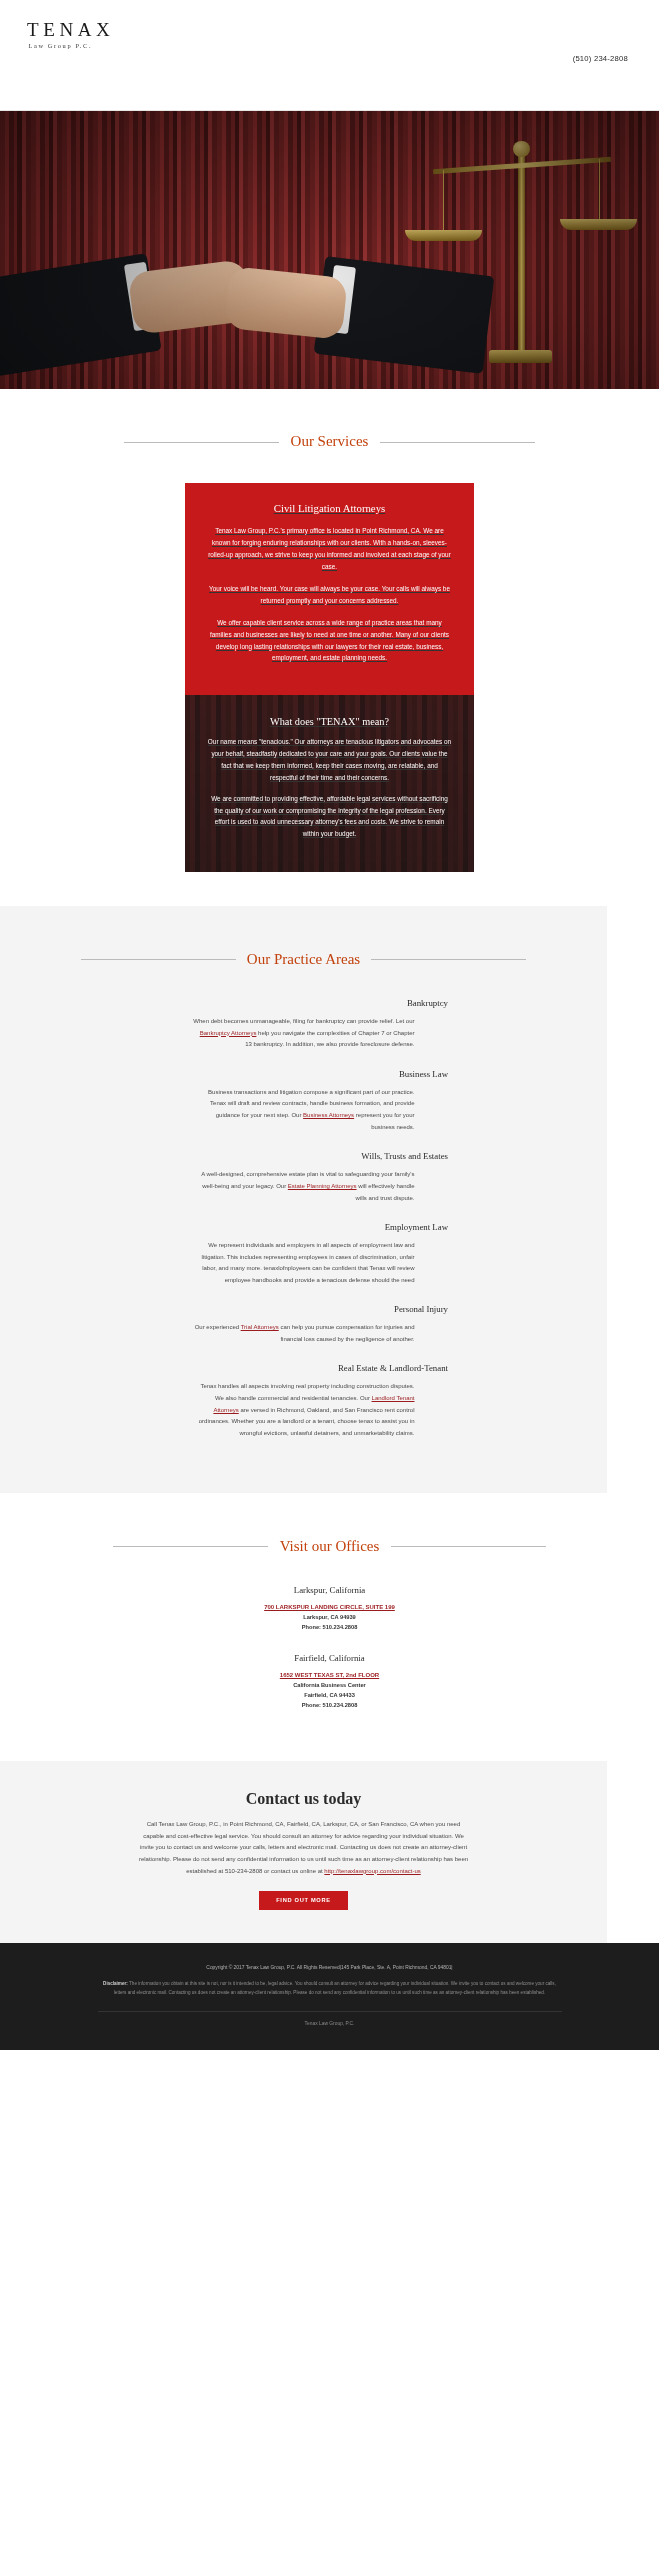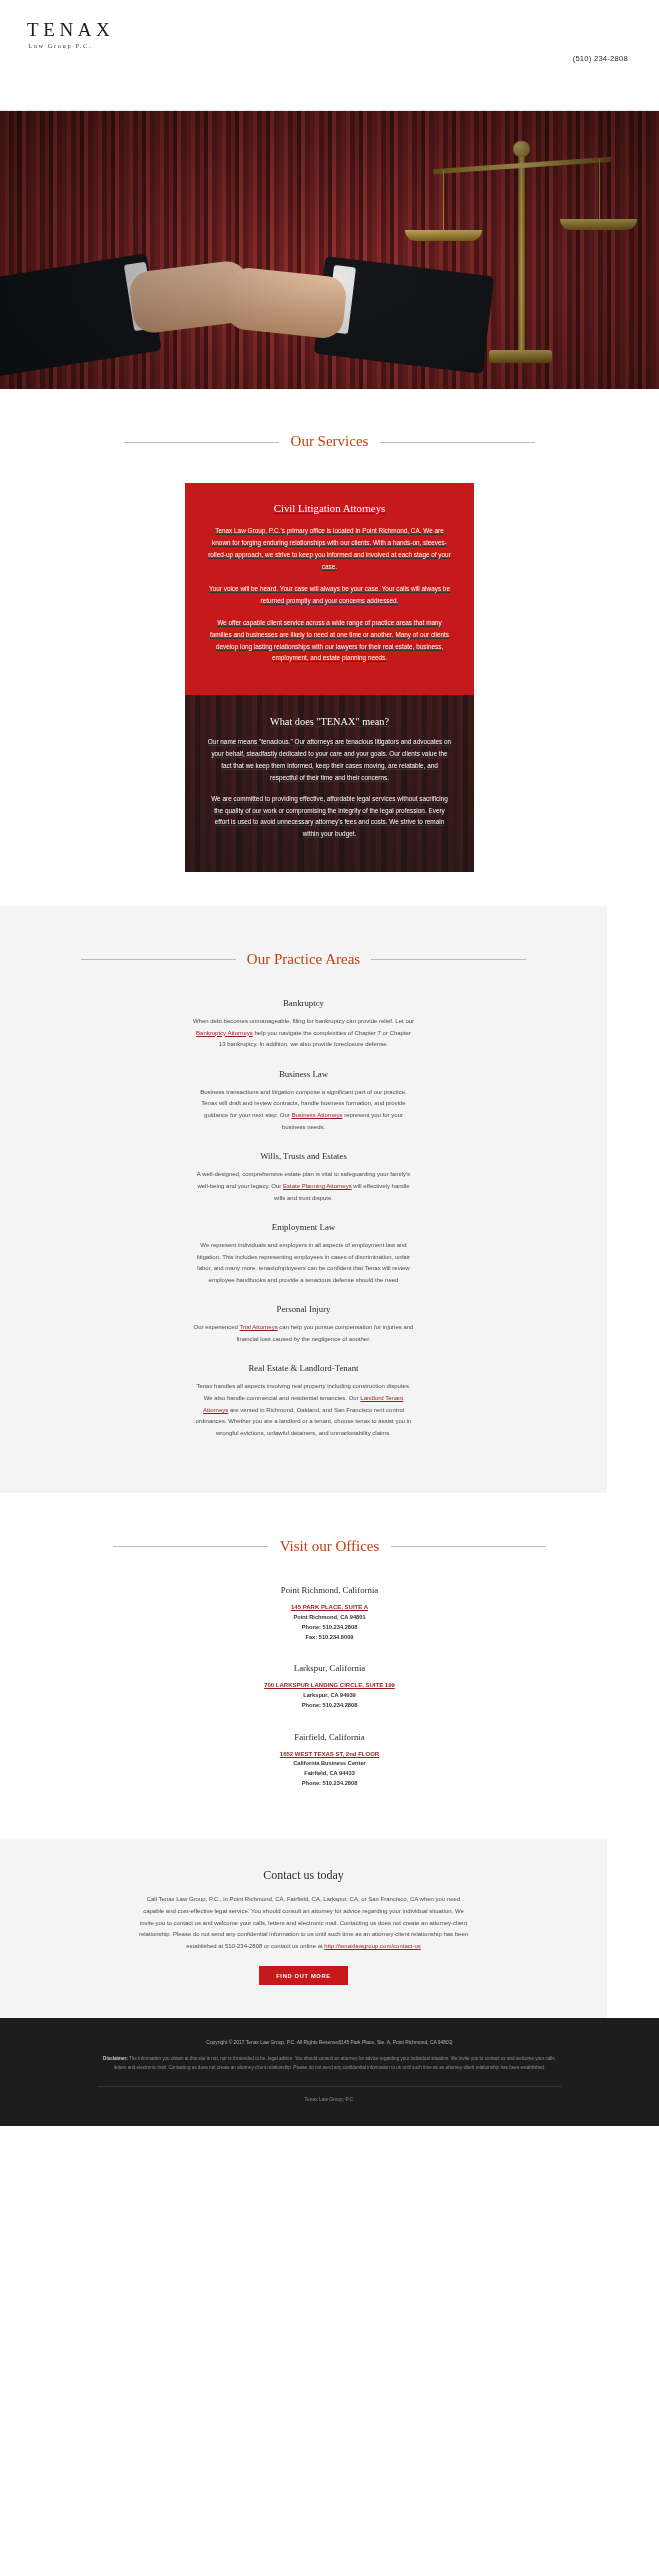--- a/index.html
+++ b/index.html
@@ -219,21 +219,21 @@
     font-size: 6.4px;
     line-height: 1.85;
     margin: 0 0 9.3px 0;
   }
 
   
   .practice-wrap {
     width: 289px;
     margin: 0 auto;
     padding-bottom: 36px;
-    text-align: center;
+    text-align: right;
   }
   .practice-item { margin-bottom: 17.5px; }
   .practice-item h3 {
     font-family: "Liberation Serif", serif;
     font-weight: 400;
     font-size: 8.8px;
     color: #2b2b2b;
     margin: 0 0 8.2px 0;
   }
   .practice-item p {
@@ -287,22 +287,22 @@
 
   
   .contact-wrap {
     width: 392px;
     margin: 0 auto;
     text-align: center;
     padding: 29px 0 33px 0;
   }
   .contact-wrap h2 {
     font-family: "Liberation Serif", serif;
-    font-weight: 400;
-    font-size: 12px;
+    font-weight: 700;
+    font-size: 16px;
     color: #2b2b2b;
     margin: 0 0 11.3px 0;
   }
   .contact-wrap p {
     font-size: 6px;
     line-height: 1.95;
     color: #4a4a4a;
     margin: 0 auto 13.4px auto;
     width: 330px;
   }
@@ -440,27 +440,20 @@
 </section>
 
 <section class="section-white">
   <div class="section-title-wrap">
     <div class="rule"></div>
     <h2 class="section-title">Visit our Offices</h2>
     <div class="rule"></div>
   </div>
   <div class="offices-wrap" id="offices-list">
       <div class="office">
-        <h3>Point Richmond, California</h3>
-        <a class="addr-link" href="#">145 PARK PLACE, SUITE A</a>
-        <span class="addr-line">Point Richmond, CA 94801</span>
-        <span class="addr-line">Phone: 510.234.2808</span>
-        <span class="addr-line">Fax: 510.234.6009</span>
-      </div>
-      <div class="office">
         <h3>Larkspur, California</h3>
         <a class="addr-link" href="#">700 LARKSPUR LANDING CIRCLE, SUITE 199</a>
         <span class="addr-line">Larkspur, CA 94939</span>
         <span class="addr-line">Phone: 510.234.2808</span>
       </div>
       <div class="office">
         <h3>Fairfield, California</h3>
         <a class="addr-link" href="#">1652 WEST TEXAS ST, 2nd FLOOR</a>
         <span class="addr-line">California Business Center</span>
         <span class="addr-line">Fairfield, CA 94433</span>

